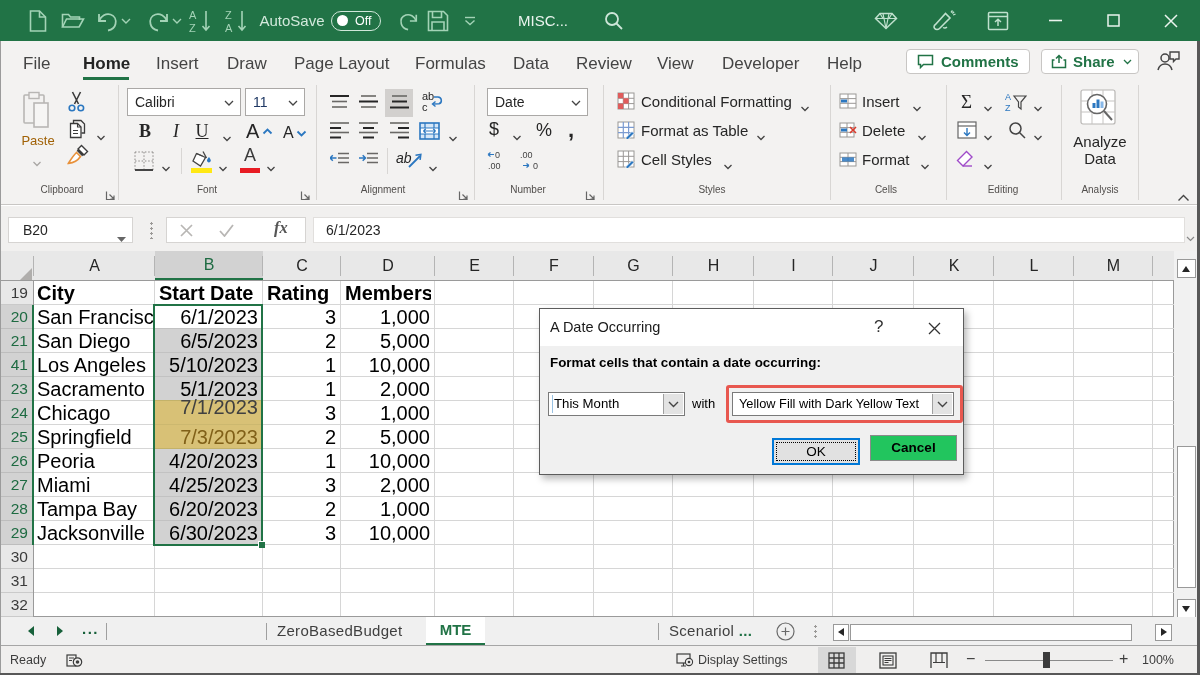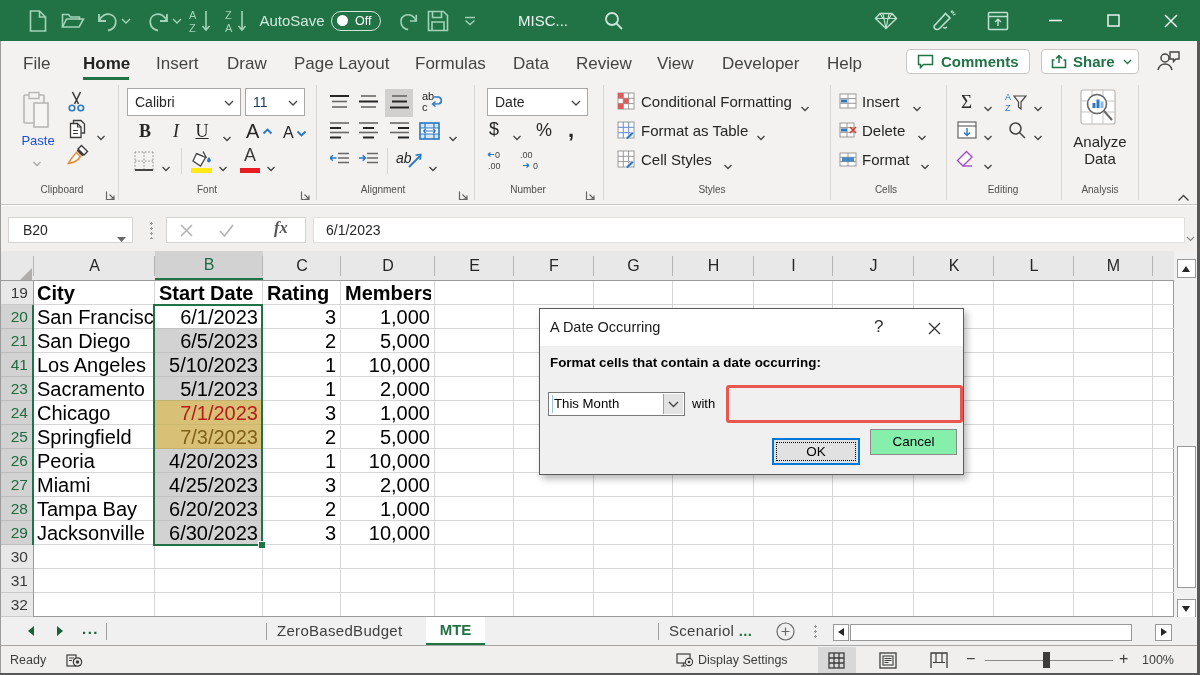--- a/index.html
+++ b/index.html
@@ -223,21 +223,21 @@
   </div>
   <div class="abs" id="ribbon">
 
     <div style="position:absolute;left:22px;top:10px;">
       <svg width="30" height="38" viewBox="0 0 30 38">
           <rect x="2" y="4" width="20" height="28" rx="1" fill="none" stroke="#b8b6b4" stroke-width="1.6"></rect>
           <rect x="7" y="1.5" width="10" height="6" fill="#f3f2f1" stroke="#b8b6b4" stroke-width="1.4"></rect>
           <rect x="12" y="12" width="14" height="24" fill="#f6f5f4" stroke="#b8b6b4" stroke-width="1.6"></rect>
         </svg>
     </div>
-    <div style="position:absolute;left:18px;top:52px;width:40px;text-align:center;font-size:13px;color:#1d4ed8;">Paste</div>
+    <div style="position:absolute;left:18px;top:52px;width:40px;text-align:center;font-size:13px;color:#a16207;">Paste</div>
     <div style="position:absolute;left:32px;top:72px;"><svg width="10" height="6" viewBox="0 0 10 6">
           <path d="M1.5 1l3.5 3.5L8.5 1" fill="none" stroke="#a8a6a4" stroke-width="1.3"></path>
         </svg></div>
 
     <div style="position:absolute;left:67px;top:10px;">
       <svg width="19" height="22" viewBox="0 0 19 22">
           <path d="M5.5 1l6 12M13.5 1l-6 12" stroke="#3b3b3b" stroke-width="1.6" fill="none"></path>
           <circle cx="5" cy="17" r="2.8" fill="none" stroke="#2b77c0" stroke-width="1.6"></circle>
           <circle cx="13.8" cy="17" r="2.8" fill="none" stroke="#2b77c0" stroke-width="1.6"></circle>
         </svg>
@@ -721,21 +721,21 @@
     <div class="cell" style="left:37px;top:144px;width:116px;">Springfield</div>
     <div class="cell" style="left:37px;top:168px;width:116px;">Peoria</div>
     <div class="cell" style="left:37px;top:192px;width:116px;">Miami</div>
     <div class="cell" style="left:37px;top:216px;width:116px;">Tampa Bay</div>
     <div class="cell" style="left:37px;top:240px;width:116px;">Jacksonville</div>
 
     <div class="cell num" style="left:158px;top:24px;width:100px;">6/1/2023</div>
     <div class="cell num" style="left:158px;top:48px;width:100px;">6/5/2023</div>
     <div class="cell num" style="left:158px;top:72px;width:100px;">5/10/2023</div>
     <div class="cell num" style="left:158px;top:96px;width:100px;">5/1/2023</div>
-    <div class="cell num" style="left:158px;top:120px;width:100px;color:#b91c1c;">7/1/2023</div>
+    <div class="cell num" style="left:158px;top:114px;width:100px;color:#404040;">7/1/2023</div>
     <div class="cell num" style="left:158px;top:144px;width:100px;color:#806018;">7/3/2023</div>
     <div class="cell num" style="left:158px;top:168px;width:100px;">4/20/2023</div>
     <div class="cell num" style="left:158px;top:192px;width:100px;">4/25/2023</div>
     <div class="cell num" style="left:158px;top:216px;width:100px;">6/20/2023</div>
     <div class="cell num" style="left:158px;top:240px;width:100px;">6/30/2023</div>
 
     <div class="cell num" style="left:267px;top:24px;width:69px;">3</div>
     <div class="cell num" style="left:267px;top:48px;width:69px;">2</div>
     <div class="cell num" style="left:267px;top:72px;width:69px;">1</div>
     <div class="cell num" style="left:267px;top:96px;width:69px;">1</div>
@@ -783,28 +783,35 @@
     <div style="position:absolute;left:8px;top:83px;width:137px;height:24px;background:#fff;border:1px solid #7a7a7a;">
       <div style="position:absolute;left:2.5px;top:2px;width:1px;height:18px;background:#99c2e3;"></div>
       <div style="position:absolute;left:5px;top:0;height:22px;line-height:22px;font-size:13.2px;color:#000;">This Month</div>
       <div style="position:absolute;right:1px;top:1px;width:20px;height:20px;background:#e3e3e3;border-left:1px solid #a0a0a0;"></div>
       <svg style="position:absolute;right:5px;top:8px;" width="11" height="7" viewBox="0 0 11 7">
           <path d="M1 1l4.5 4.5L10 1" fill="none" stroke="#444" stroke-width="1.4"></path>
         </svg>
     </div>
     <div style="position:absolute;left:152px;top:83px;height:24px;line-height:24px;font-size:13px;color:#000;">with</div>
 
+    <div style="position:absolute;left:192px;top:83px;width:222px;height:24px;background:#fff;border:1px solid #7a7a7a;">
+      <div style="position:absolute;left:6px;top:0;height:22px;line-height:22px;font-size:12.8px;color:#000;white-space:nowrap;">Yellow Fill with Dark Yellow Text</div>
+      <div style="position:absolute;right:1px;top:1px;width:20px;height:20px;background:#e3e3e3;border-left:1px solid #a0a0a0;"></div>
+      <svg style="position:absolute;right:5px;top:8px;" width="11" height="7" viewBox="0 0 11 7">
+          <path d="M1 1l4.5 4.5L10 1" fill="none" stroke="#444" stroke-width="1.4"></path>
+        </svg>
+    </div>
 
     <div style="position:absolute;left:186px;top:76px;width:237px;height:38px;border:3.5px solid #e8574f;border-radius:3px;"></div>
 
     <div style="position:absolute;left:232px;top:129px;width:88px;height:27px;background:#e1e1e1;border:2px solid #0078d7;">
       <div style="position:absolute;left:2px;top:2px;right:2px;bottom:2px;border:1px dotted #000;"></div>
       <div style="position:absolute;left:0;top:0;width:100%;height:23px;line-height:23px;text-align:center;font-size:13.5px;color:#000;">OK</div>
     </div>
-    <div style="position:absolute;left:330px;top:120px;width:87px;height:26px;background:#86efac;border:1px solid #8a8a8a;text-align:center;font-size:13.5px;color:#000;line-height:24px;">Cancel</div>
+    <div style="position:absolute;left:330px;top:126px;width:87px;height:26px;background:#22c55e;border:1px solid #8a8a8a;text-align:center;font-size:13.5px;color:#000;line-height:24px;font-weight:bold;">Cancel</div>
   </div>
   <div class="abs" id="tabbar">
     <div style="position:absolute;left:28px;top:9px;width:0;height:0;border-top:5px solid transparent;border-bottom:5px solid transparent;border-right:6.5px solid #17603a;"></div>
     <div style="position:absolute;left:57px;top:9px;width:0;height:0;border-top:5px solid transparent;border-bottom:5px solid transparent;border-left:6.5px solid #17603a;"></div>
     <div style="position:absolute;left:82px;top:-1px;height:29px;line-height:26px;font-size:15px;font-weight:bold;color:#17603a;letter-spacing:1.5px;">...</div>
     <div class="tabsep" style="left:106px;"></div>
     <div class="tabsep" style="left:266px;"></div>
     <div class="tabtxt" style="left:277px;">ZeroBasedBudget</div>
     <div style="position:absolute;left:426px;top:0;width:59px;height:29px;background:#fff;border-bottom:3px solid #217346;text-align:center;line-height:26px;font-size:15px;font-weight:bold;color:#217346;">MTE</div>
     <div class="tabsep" style="left:658px;"></div>

